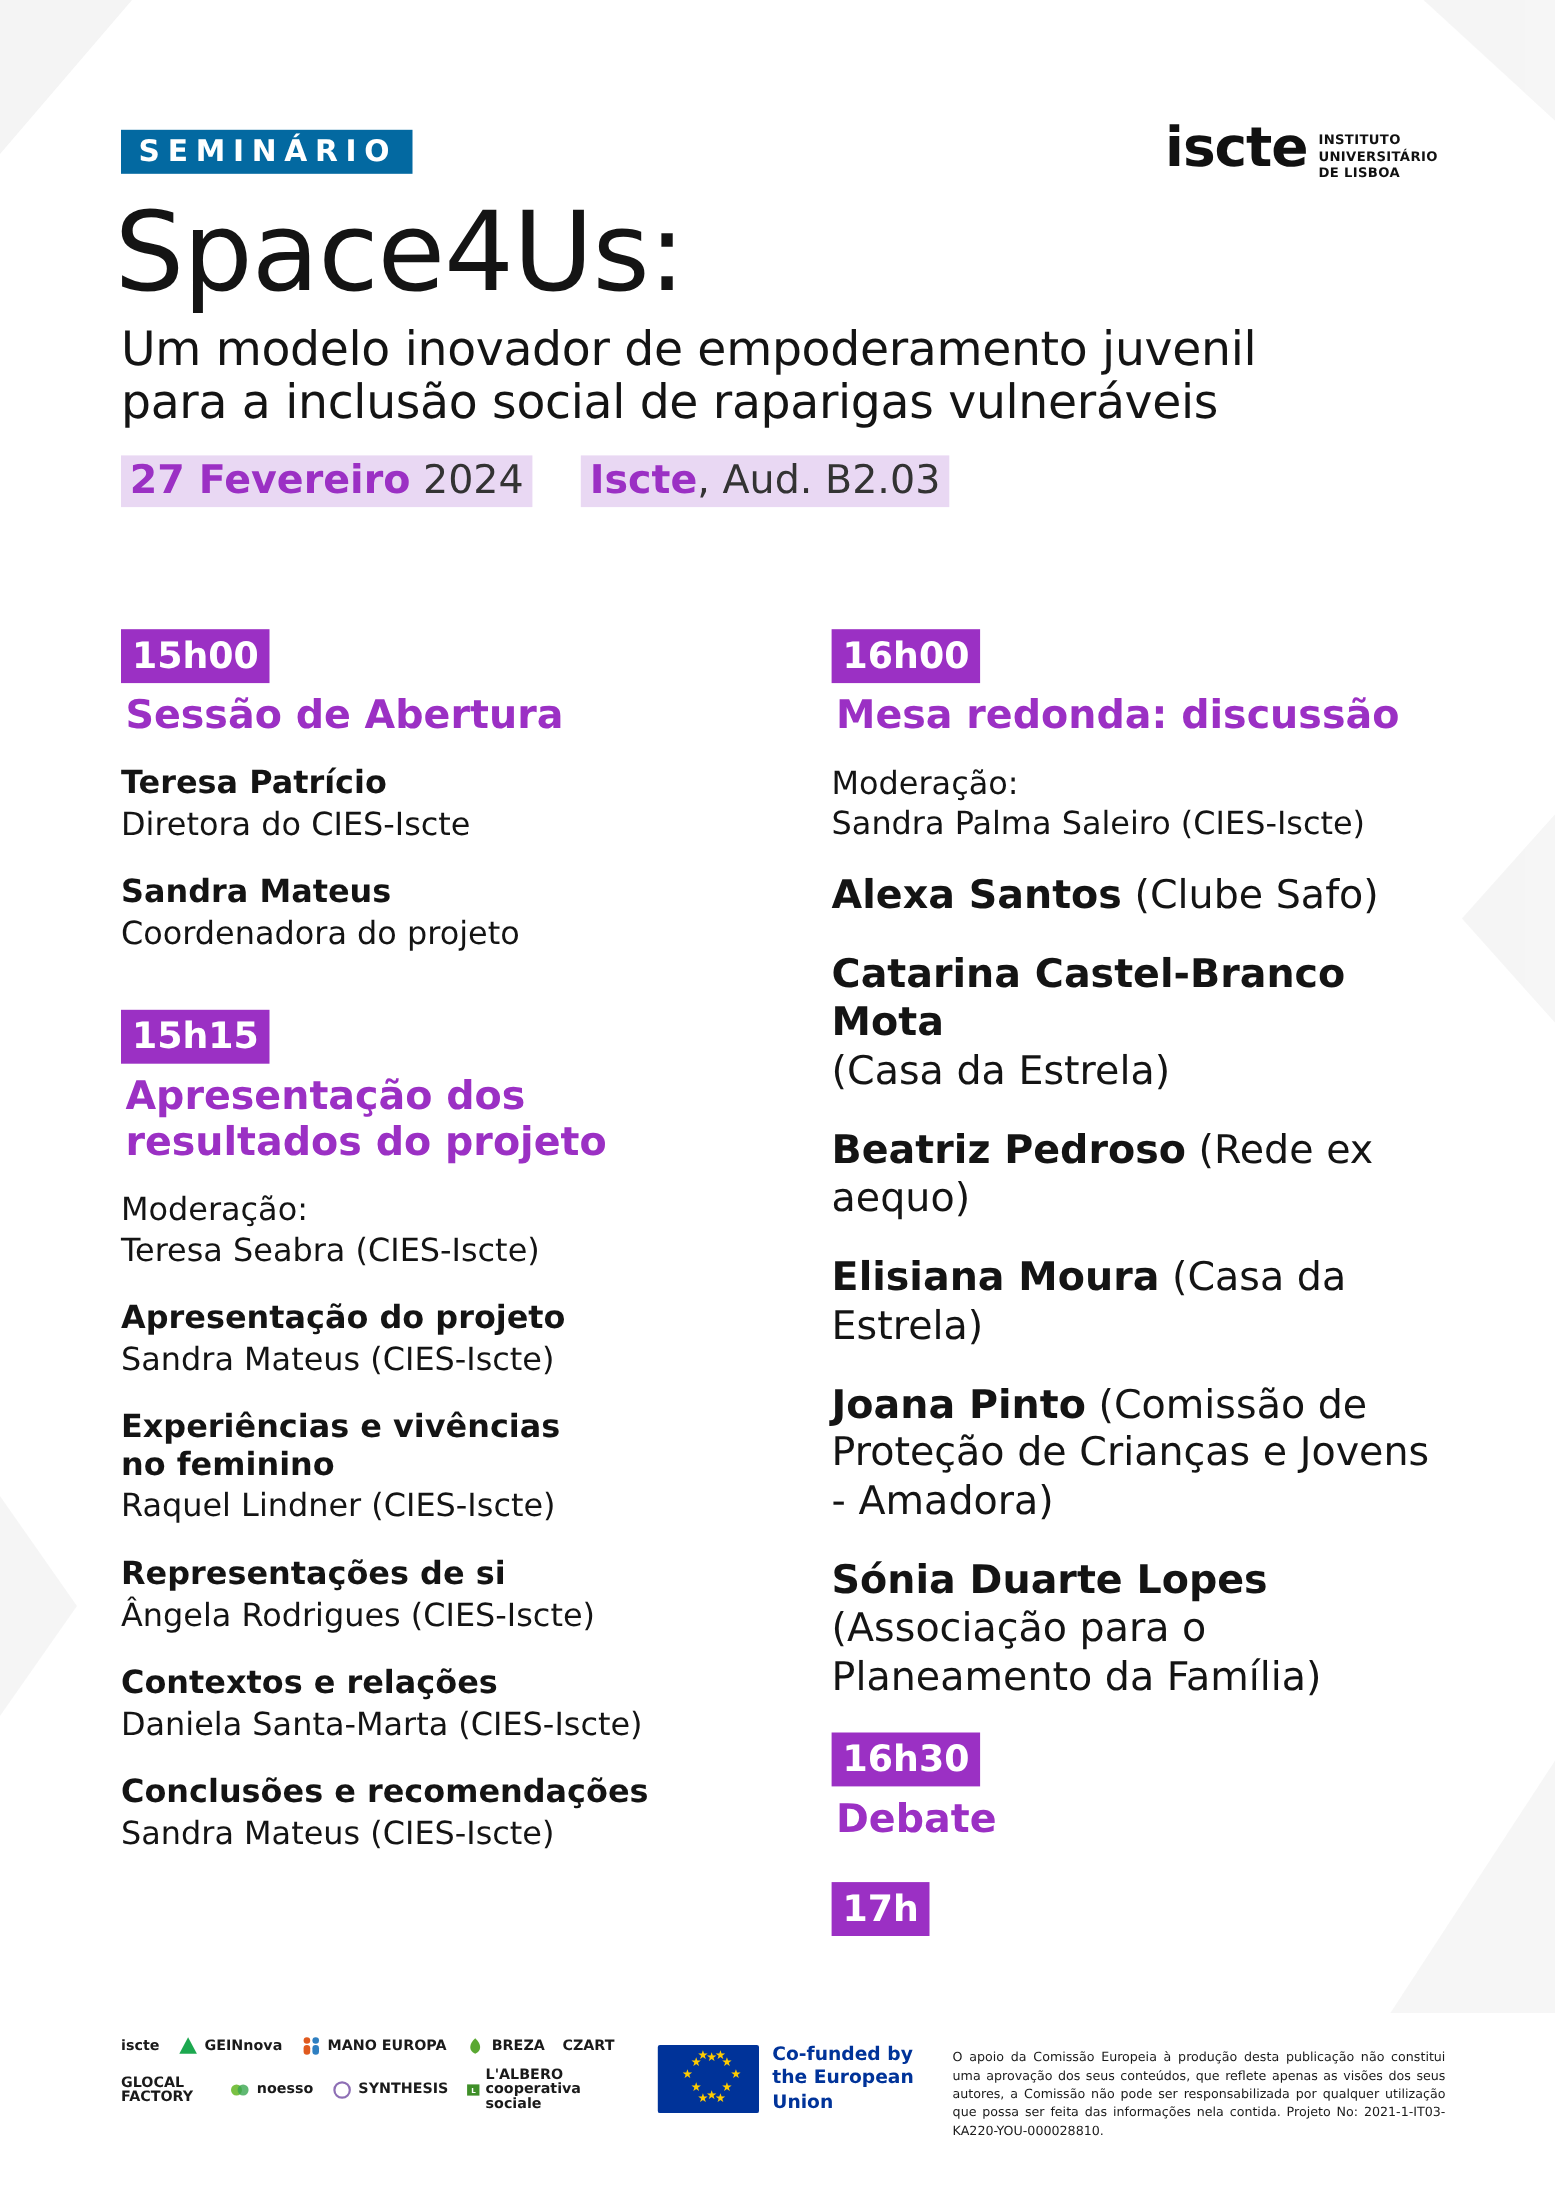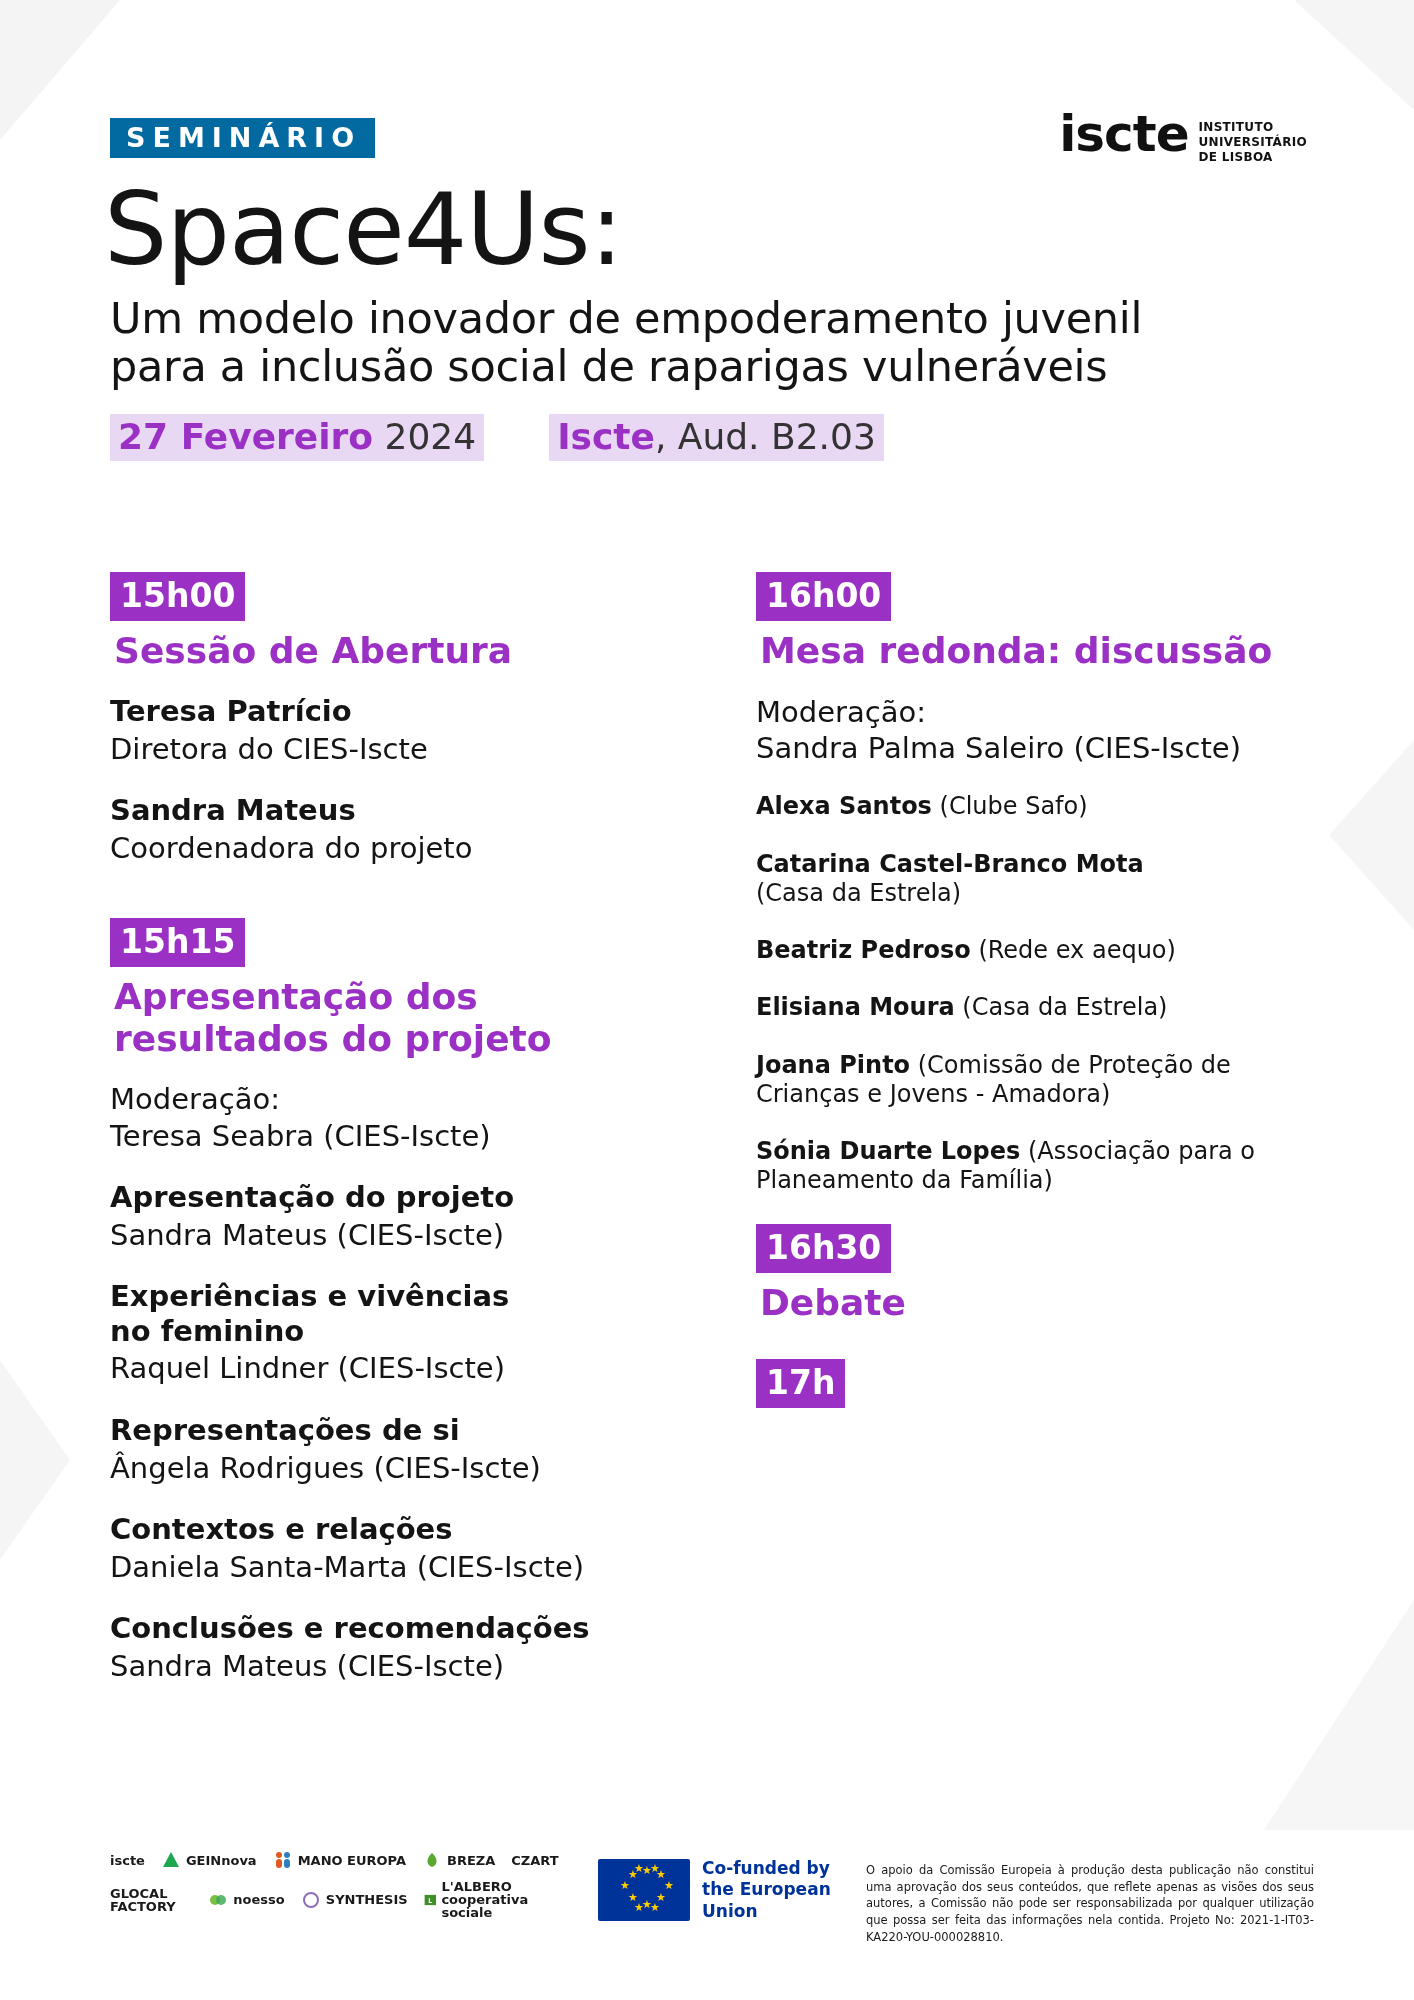--- a/index.html
+++ b/index.html
@@ -78,21 +78,21 @@
     line-height: 1.12;
     margin-top: 14px;
     letter-spacing: -.3px;
   }
 
   .whenwhere {
     margin-top: 24px;
     font-size: 36px;
     display: flex;
     align-items: baseline;
-    gap: 65px;
+    gap: 44px;
   }
   .hl { background: #e9d8f3; padding: 2px 8px 4px 8px; }
   .hl b { color: #9b30c4; font-weight: bold; }
   .hl .thin { color: #333; font-weight: 400; }
 
   
   .cols {
     position: absolute;
     top: 572px;
     left: 110px;
@@ -134,21 +134,21 @@
     margin: 2px 0 0 0;
     font-weight: 400;
   }
   .plain {
     font-size: 29px;
     line-height: 1.25;
     margin: 0;
     font-weight: 400;
   }
   .entry {
-    font-size: 24px;
+    font-size: 36px;
     line-height: 1.22;
     margin: 0 0 28px 0;
   }
   .entry b { font-weight: bold; }
   .sect-gap { height: 26px; }
   .italic { font-style: italic; }
 
   
   .footer {
     position: absolute;

